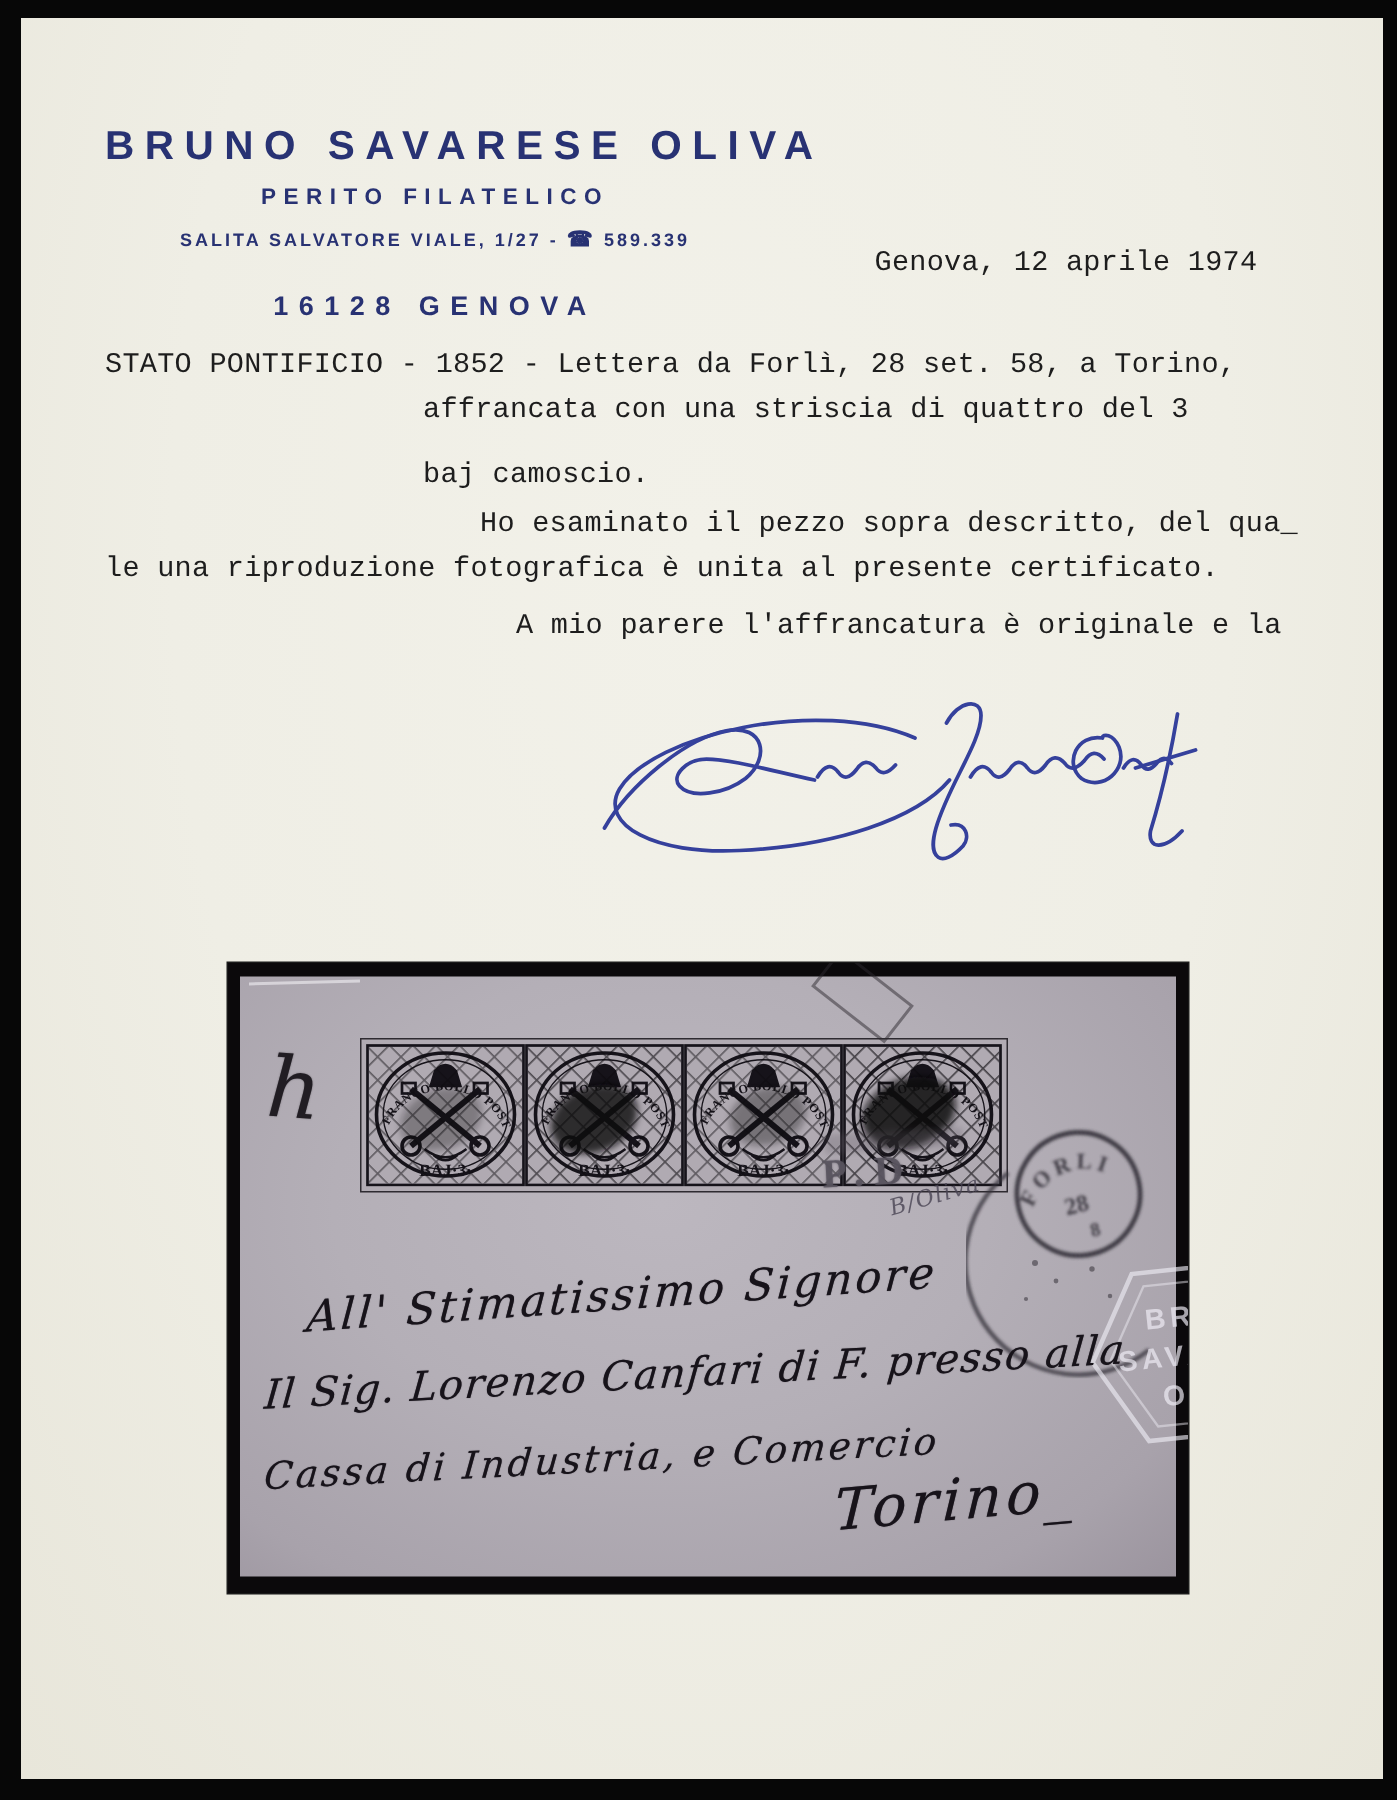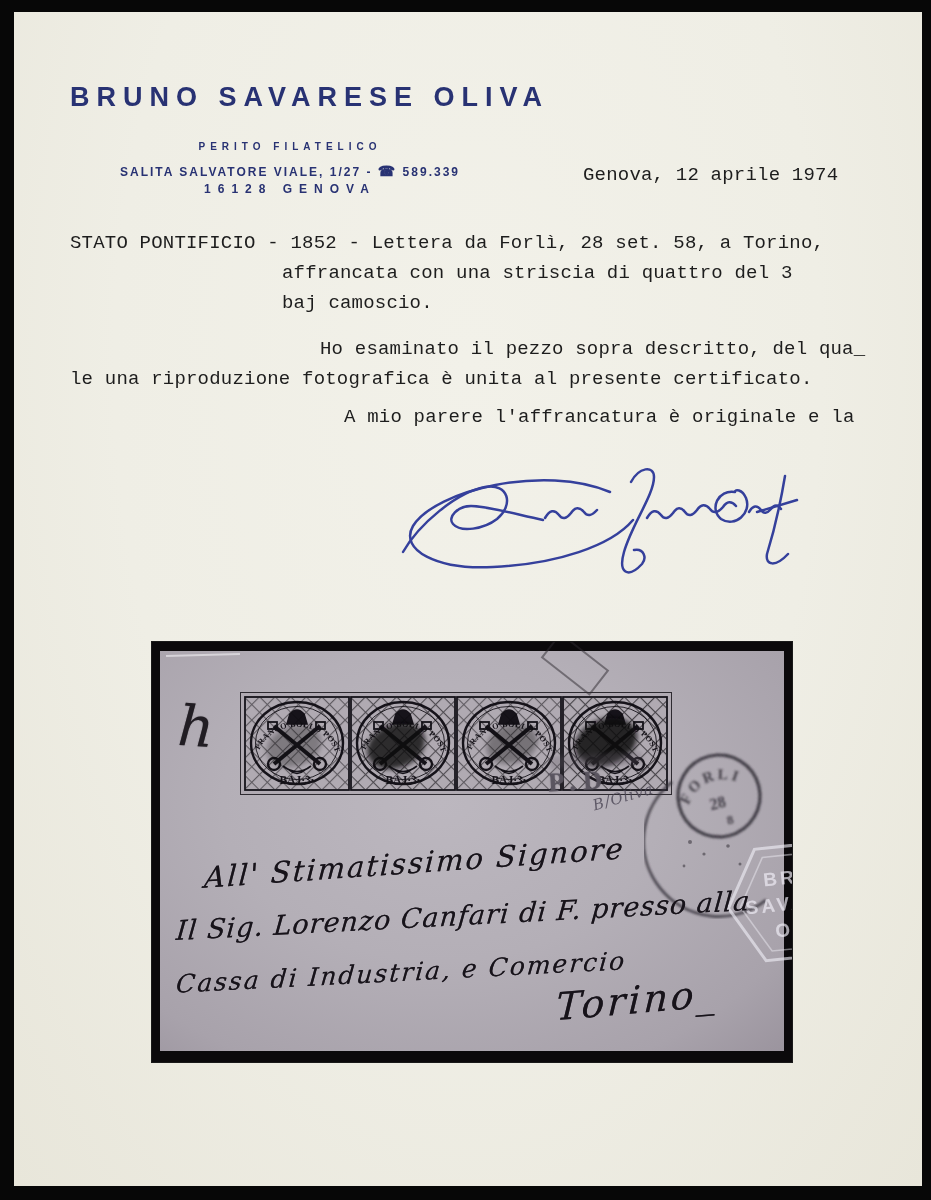--- a/index.html
+++ b/index.html
@@ -4,32 +4,32 @@
 <style>
   html,body{margin:0;padding:0;background:#070707;}
   .page{position:relative;width:931px;height:1200px;background:#070707;overflow:hidden;
         font-family:"Liberation Sans",sans-serif;}
   .paper{position:absolute;left:14px;top:12px;width:908px;height:1174px;overflow:hidden;
          background:radial-gradient(ellipse at 50% 30%, #f2f1e9 0%, #efeee5 55%, #e8e6da 100%);}
 
   
   .letterhead{position:absolute;left:56px;top:70px;width:440px;text-align:center;color:#283273;}
   .lh-name{font-size:27px;font-weight:bold;letter-spacing:7px;white-space:nowrap;}
-  .lh-title{margin-top:28px;font-size:10px;font-weight:bold;letter-spacing:5px;}
+  .lh-title{margin-top:10px;font-size:15px;font-weight:bold;letter-spacing:5px;}
   .lh-addr{margin-top:11px;font-size:12px;font-weight:bold;letter-spacing:2px;white-space:nowrap;}
-  .lh-city{margin-top:3px;font-size:12px;font-weight:bold;letter-spacing:7px;}
+  .lh-city{margin-top:27px;font-size:18px;font-weight:bold;letter-spacing:7px;}
   .tel{font-size:14px;}
 
   
   .tw{position:absolute;font-family:"Liberation Mono","DejaVu Sans Mono",monospace;
       font-size:19px;color:#1d1d1d;white-space:nowrap;letter-spacing:0.2px;}
   .dateline{left:569px;top:152px;}
   .l-p1l1{left:56px;top:220px;text-align:center;}
   .l-p1l2{left:268px;top:250px;}
-  .l-p1l3{left:268px;top:280px;}
+  .l-p1l3{left:268px;top:293px;}
   .l-p2l1{left:306px;top:326px;}
   .l-p2l2{left:56px;top:356px;}
   .l-p3l1{left:330px;top:394px;}
   .l-p3l2{left:56px;top:424px;}
 
   
   .signature{position:absolute;left:381px;top:448px;width:430px;height:132px;}
 
   
   .photo{position:absolute;left:138px;top:630px;width:640px;height:420px;background:#0b090b;

